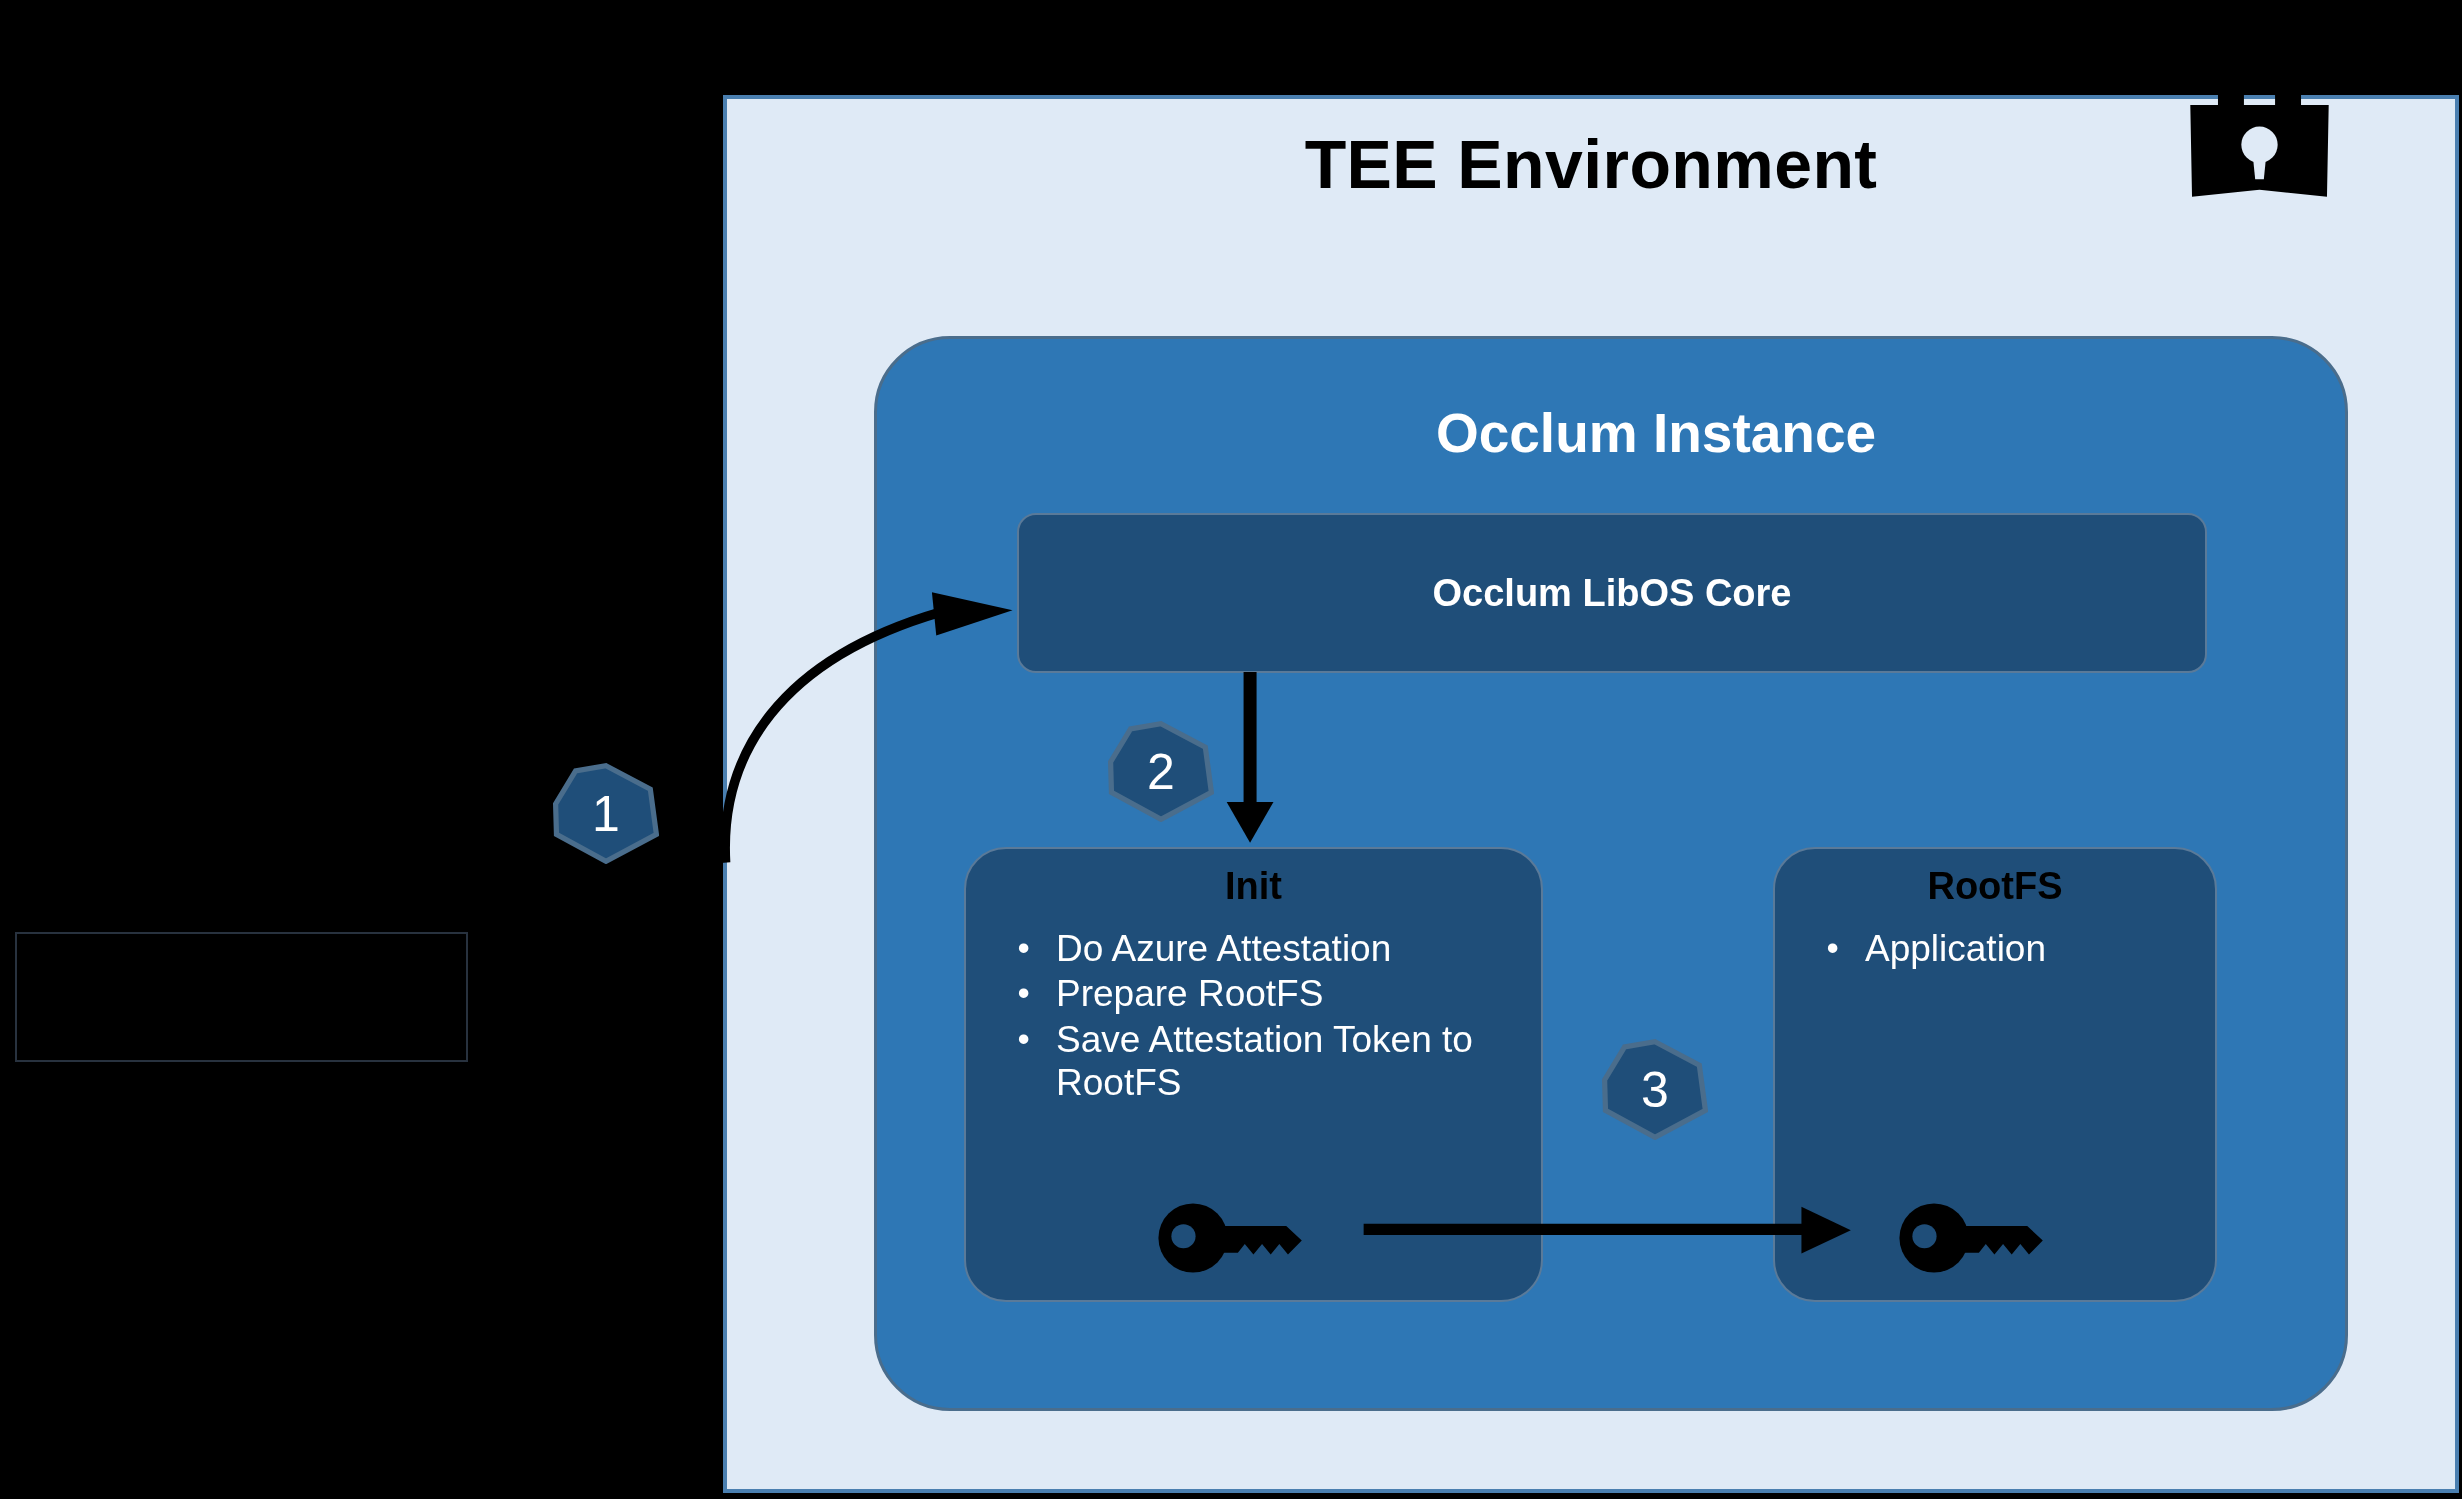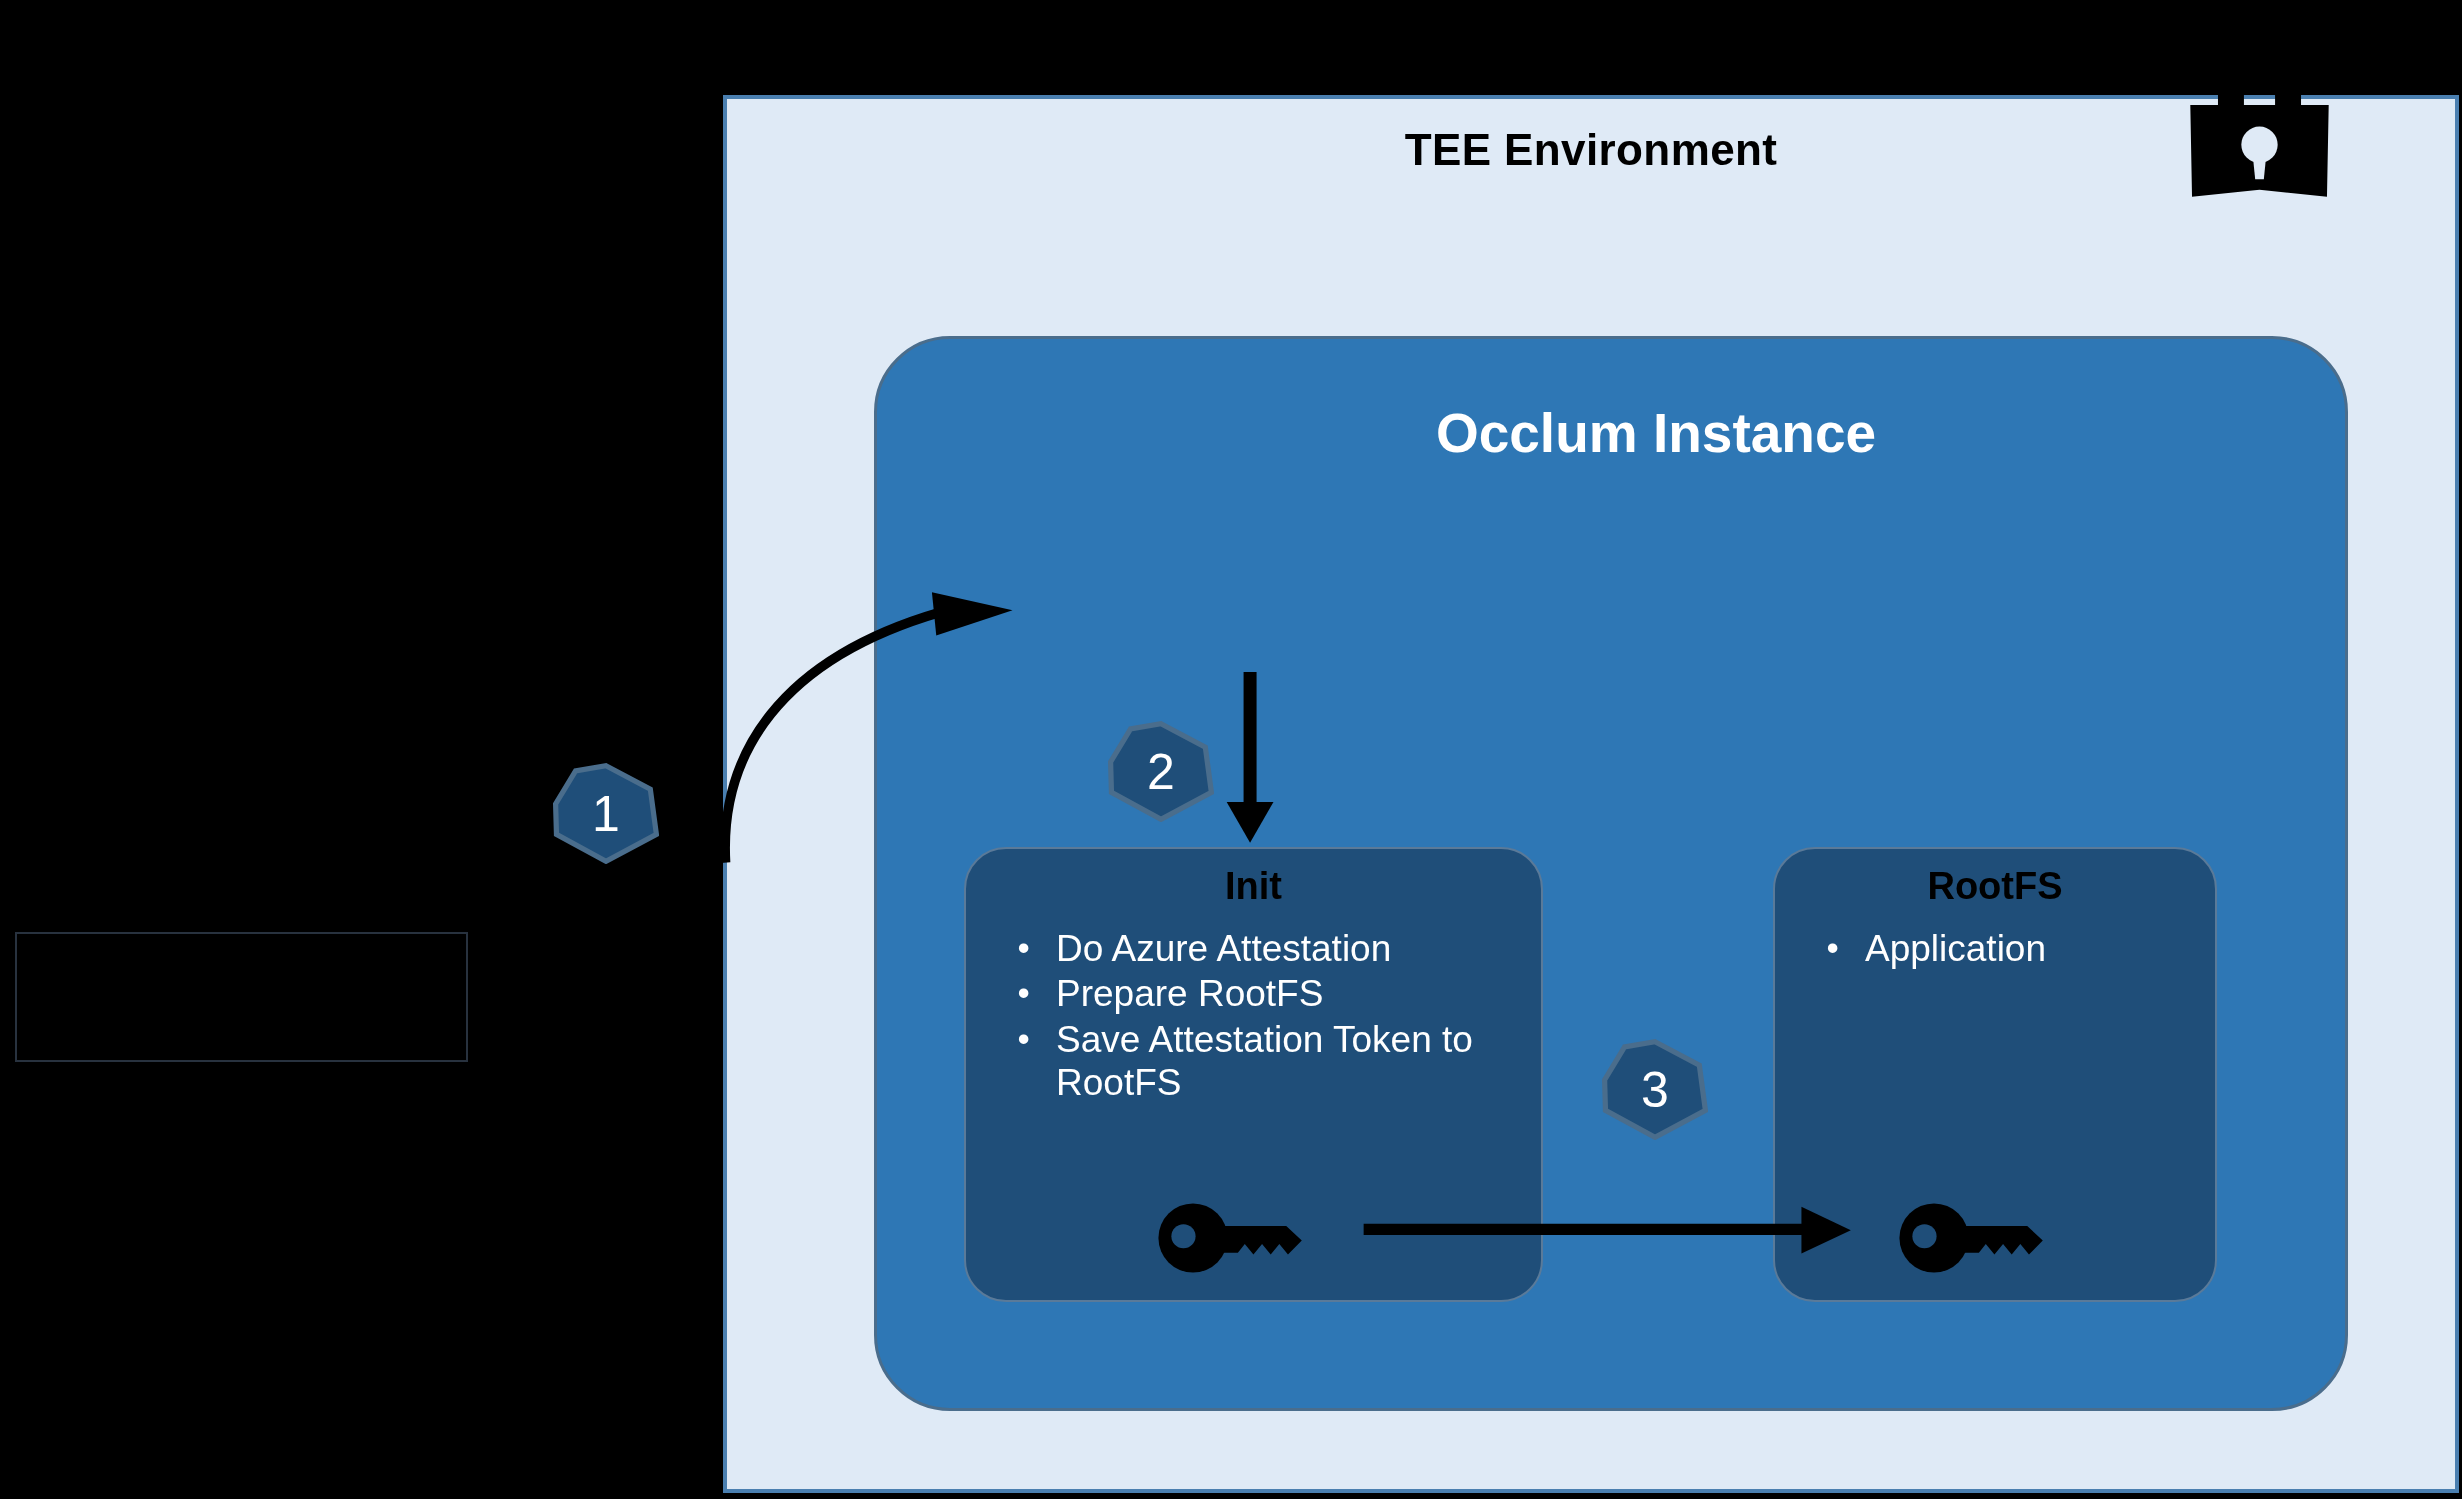--- a/index.html
+++ b/index.html
@@ -43,21 +43,21 @@
     background: #dfeaf6;
     border: 4.3px solid #4a7fb0;
     box-sizing: border-box;
   }
   #tee-title {
     position: absolute;
     left: 0;
     top: 26px;
     width: 100%;
     text-align: center;
-    font-size: 44px;
+    font-size: 68px;
     font-weight: bold;
     color: #000000;
     letter-spacing: 0.4px;
   }
 
   
   #padlock {
     position: absolute;
     left: 2172px;
     top: 48px;
@@ -257,20 +257,23 @@
   <div id="empty-box"></div>
 </div>
 
 <div id="tee-box">
   <div id="tee-title">TEE Environment</div>
 
   <div id="occlum-box" style="left:147px; top:237px;">
     <div id="occlum-title">Occlum Instance</div>
   </div>
 
+  <div id="libos-box" style="left:290px; top:414px;">
+    <div id="libos-title">Occlum LibOS Core</div>
+  </div>
 
   <div id="init-box" style="left:237px; top:748px;">
     <div id="init-title">Init</div>
     <ul id="init-list">
       <li>Do Azure Attestation</li>
       <li>Prepare RootFS</li>
       <li>Save Attestation Token to RootFS</li>
     </ul>
 
     <svg class="key-icon" id="key-init" style="left:192px; top:351px;" viewBox="0 0 175 88">

